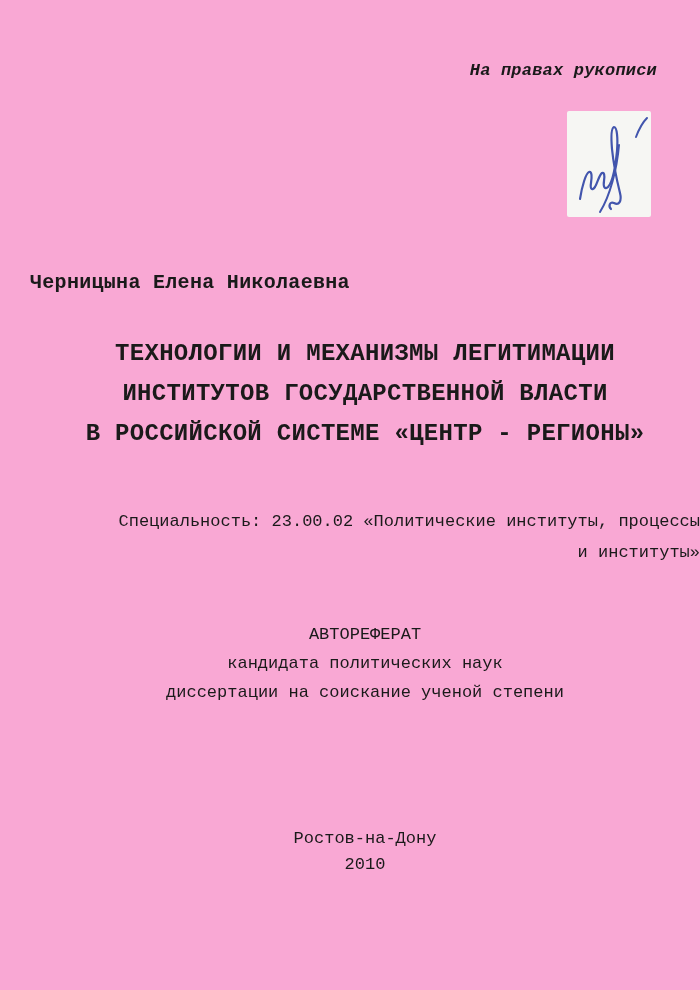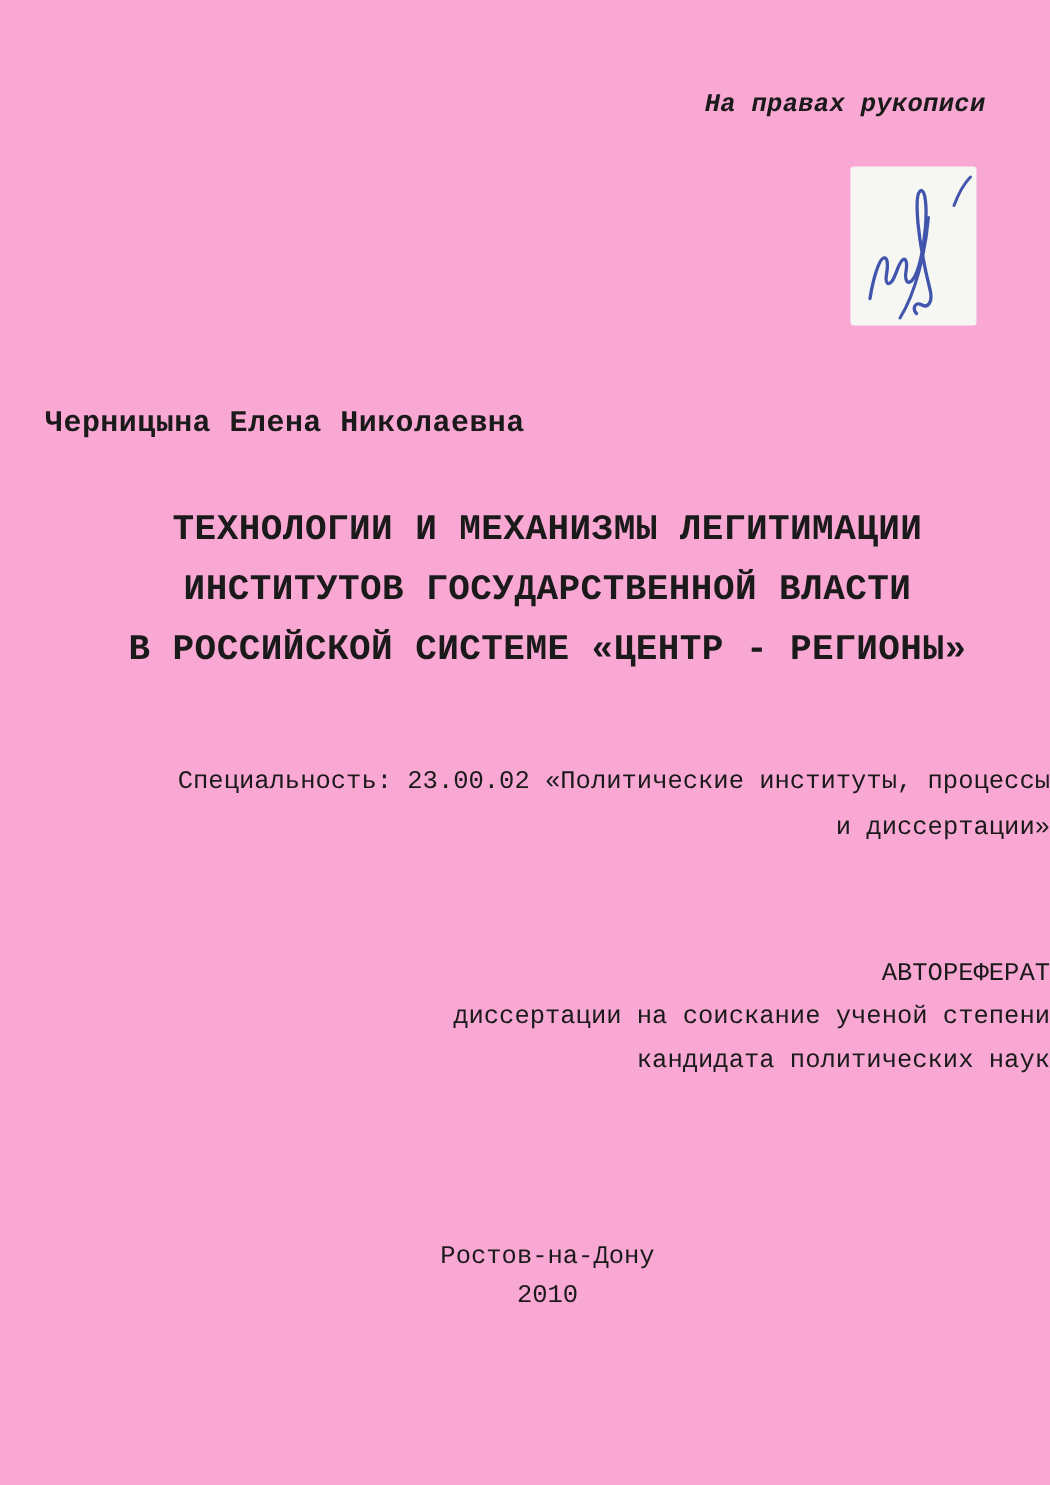--- a/index.html
+++ b/index.html
@@ -67,24 +67,23 @@
     width: 670px;
     text-align: right;
     font-size: 17px;
     line-height: 31px;
   }
   .abstract {
     position: absolute;
     left: 30px;
     top: 620px;
     width: 670px;
-    text-align: right;
+    text-align: center;
     font-size: 17px;
     line-height: 29px;
-    margin-top: 15px;
   }
   .city-year {
     position: absolute;
     left: 30px;
     top: 826px;
     width: 670px;
     text-align: center;
     font-size: 17px;
     line-height: 26px;
   }
@@ -119,27 +118,27 @@
   <div class="author">Черницына Елена Николаевна</div>
 
   <div class="title">
     <div>ТЕХНОЛОГИИ И МЕХАНИЗМЫ ЛЕГИТИМАЦИИ</div>
     <div>ИНСТИТУТОВ ГОСУДАРСТВЕННОЙ ВЛАСТИ</div>
     <div>В РОССИЙСКОЙ СИСТЕМЕ «ЦЕНТР - РЕГИОНЫ»</div>
   </div>
 
   <div class="specialty">
     <div>Специальность: 23.00.02 «Политические институты, процессы</div>
-    <div>и диссертации»</div>
+    <div>и институты»</div>
   </div>
 
   <div class="abstract">
     <div>АВТОРЕФЕРАТ</div>
+    <div>кандидата политических наук</div>
     <div>диссертации на соискание ученой степени</div>
-    <div>кандидата политических наук</div>
   </div>
 
   <div class="city-year">
     <div>Ростов-на-Дону</div>
     <div>2010</div>
   </div>
 
 </div>
 
 </body></html>

